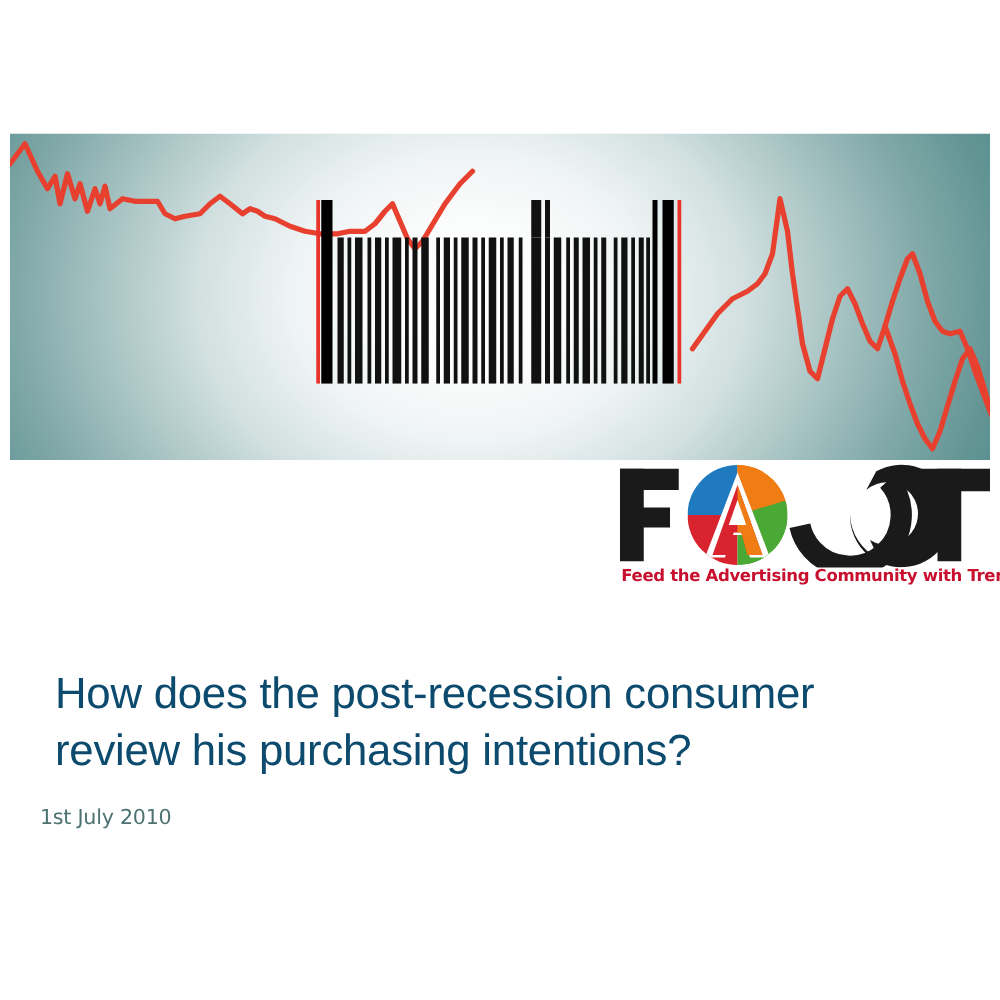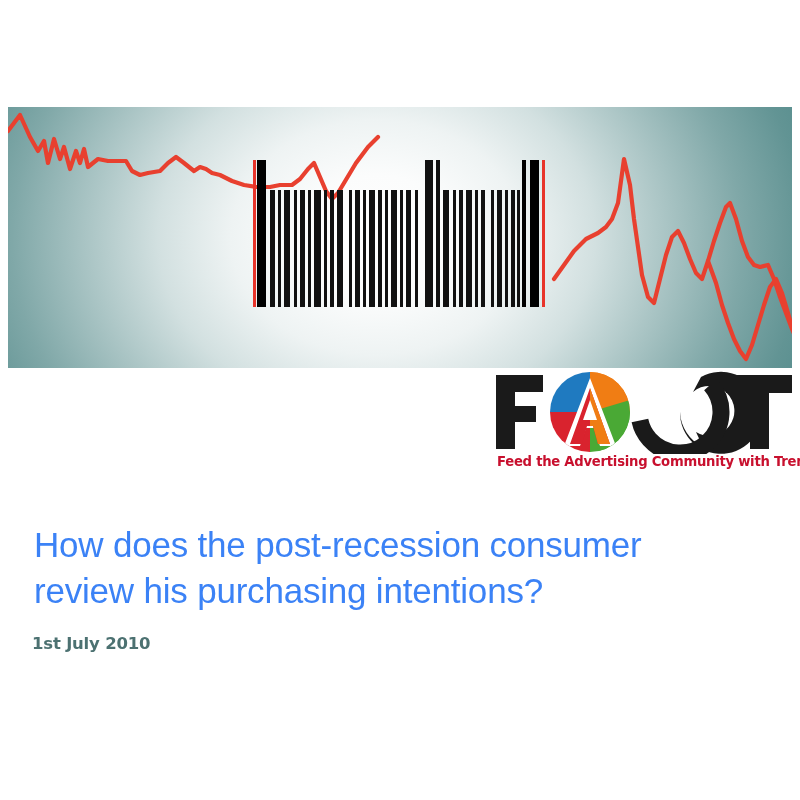--- a/index.html
+++ b/index.html
@@ -101,33 +101,33 @@
   }
 
   
   .title-block {
     position: absolute;
     left: 32px;
     top: 520px;
     width: 730px;
   }
   .slide-title {
-    margin: 2px;
+    margin: 12px;
     font-family: "Liberation Sans", sans-serif;
     font-weight: normal;
     font-size: 35px;
     line-height: 46px;
-    color: #3b82f6;
+    color: #0c4a6e;
     letter-spacing: -0.2px;
     max-width: 705px;
   }
   .slide-date {
     margin: 20px 0 0 0;
     font-family: "DejaVu Sans", sans-serif;
-    font-weight: bold;
+    font-weight: normal;
     font-size: 16.5px;
     line-height: 20px;
     color: #4c7171;
     letter-spacing: -0.2px;
   }
 </style>
 </head>
 <body>
 
 <div class="slide">

